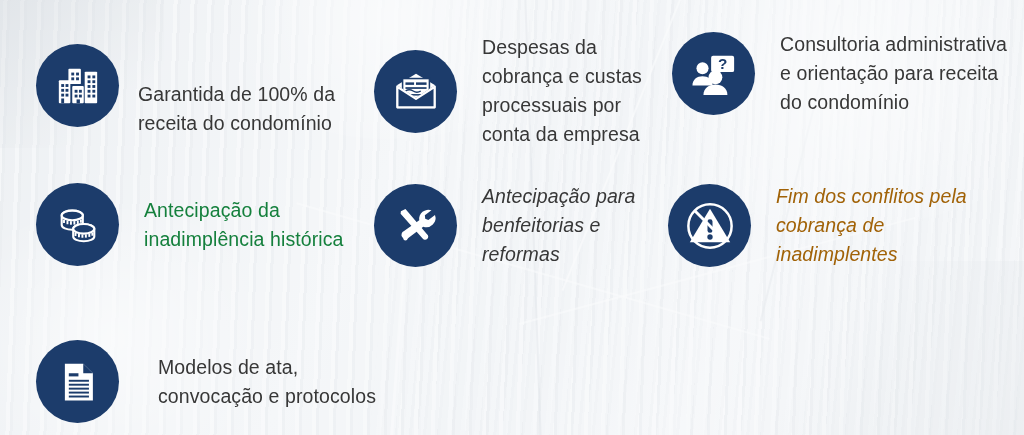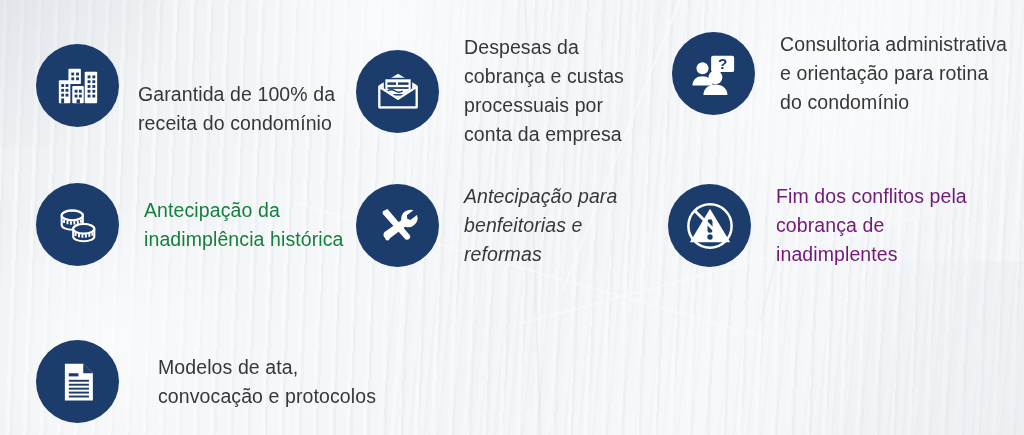--- a/index.html
+++ b/index.html
@@ -79,21 +79,21 @@
     box-shadow:0 0 0 0 rgba(0,0,0,0);
   }
   .badge svg{display:block;}
   .label{
     color:#373737;font-size:19.5px;line-height:29px;
     letter-spacing:.1px;white-space:pre-line;
   }
 
   
   .col1{left:36px;}
-  .col2{left:356px;}
+  .col2{left:374px;}
   .col3{left:672px;}
   .row1{top:33px;}
   .row2{top:183px;}
   .row3{top:340px;gap:20px;}
 
   .badge.sz-big{width:83px;height:83px;}
   .gap-a .label{margin-left:19px;}
   .gap-c .label{margin-left:25px;}
 </style>
 </head>
@@ -194,21 +194,21 @@
             <circle cx="12" cy="18" r="6.3"></circle>
             <path d="M1.5 36 c0 -6.2 4.8 -9.6 10.5 -9.6 c5.7 0 10.5 3.4 10.5 9.6 Z"></path>
             <circle cx="25.5" cy="27.5" r="7.2"></circle>
             <path d="M13 46 c0 -7.2 5.6 -11 12.5 -11 c6.9 0 12.5 3.8 12.5 11 Z"></path>
           </g>
           <text x="33" y="18.5" font-family="Liberation Sans, sans-serif" font-size="16" font-weight="bold" fill="#1c3c6b" text-anchor="middle">?</text>
         </svg>
       </span>
     </div>
     <div class="label" style="color: rgb(55, 55, 55);">Consultoria administrativa
-e orientação para rotina
+e orientação para receita
 do condomínio</div>
   </div>
 
   <div class="item col1 row2 gap-c">
     <div class="badge sz-big" style="background:#1c3c6b">
       <span>
         <svg width="46" height="46" viewBox="0 0 48 48" aria-hidden="true">
           <g stroke="#fff" stroke-width="2.2" fill="#1c3c6b">
             <path d="M7 14 a11 5 0 1 1 22 0 v10 a11 5 0 1 1 -22 0 Z"></path>
             <ellipse cx="18" cy="14" rx="11" ry="5"></ellipse>
@@ -264,21 +264,21 @@
           <circle cx="26" cy="26" r="22.5" fill="none" stroke="#fff" stroke-width="2.6"></circle>
           <path d="M26 8 L47 43 H5 Z" fill="#fff"></path>
           <g fill="#1c3c6b">
             <rect x="23.4" y="19" width="5.2" height="14" rx="2.4"></rect>
             <circle cx="26" cy="37.4" r="2.8"></circle>
           </g>
           <line x1="10.2" y1="10.2" x2="41.8" y2="41.8" stroke="#fff" stroke-width="3"></line>
         </svg>
       </span>
     </div>
-    <div class="label" style="color: #701a75;">Fim dos conflitos pela
+    <div class="label" style="color: #a16207; font-style: italic;">Fim dos conflitos pela
 cobrança de
 inadimplentes</div>
   </div>
 
   <div class="item col1 row3 gap-a">
     <div class="badge sz-big" style="background:#1c3c6b">
       <span>
         <svg width="42" height="42" viewBox="0 0 48 48" aria-hidden="true">
           <path d="M9 3 H30 L41 14 V45 H9 Z" fill="#fff"></path>
           <path d="M30 3 L41 14 H30 Z" fill="#1c3c6b"></path>

